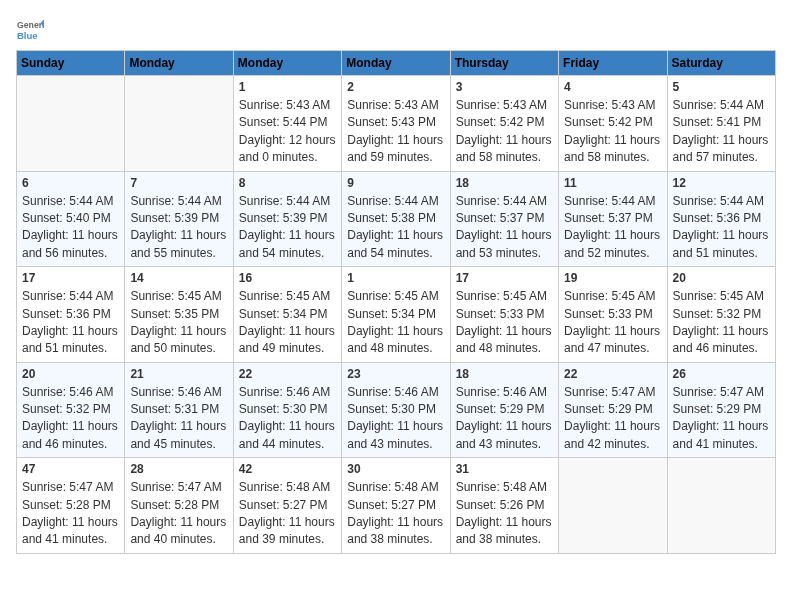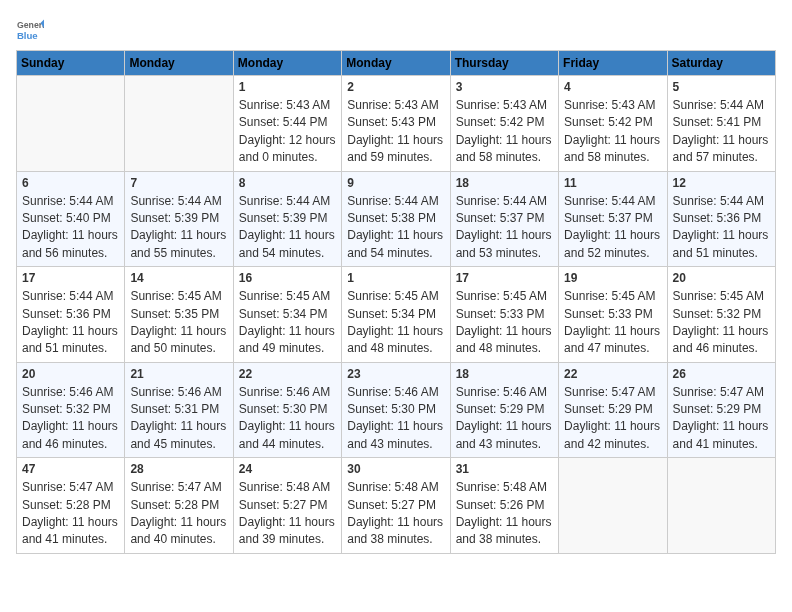--- a/index.html
+++ b/index.html
@@ -263,21 +263,21 @@
 Sunset: 5:28 PM
 Daylight: 11 hours and 41 minutes.</div>
         </td>
         <td>
           <span class="day-num">28</span>
           <div class="cell-text" style="white-space: pre-line;">Sunrise: 5:47 AM
 Sunset: 5:28 PM
 Daylight: 11 hours and 40 minutes.</div>
         </td>
         <td>
-          <span class="day-num">24</span>
+          <span class="day-num">42</span>
           <div class="cell-text" style="white-space: pre-line;">Sunrise: 5:48 AM
 Sunset: 5:27 PM
 Daylight: 11 hours and 39 minutes.</div>
         </td>
         <td>
           <span class="day-num">30</span>
           <div class="cell-text" style="white-space: pre-line;">Sunrise: 5:48 AM
 Sunset: 5:27 PM
 Daylight: 11 hours and 38 minutes.</div>
         </td>

